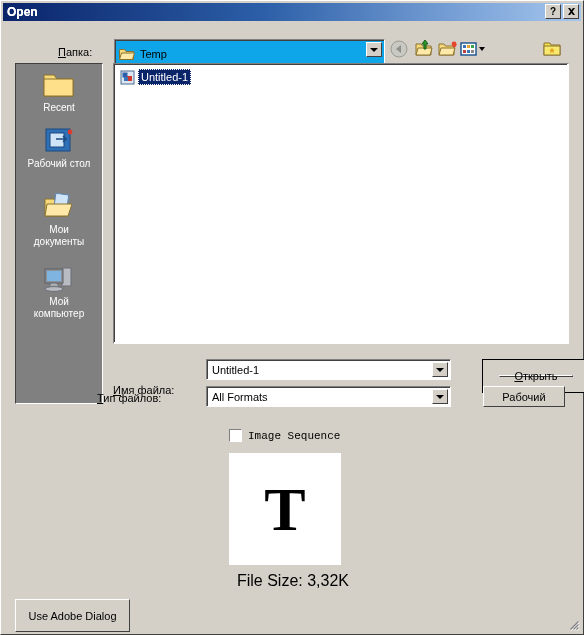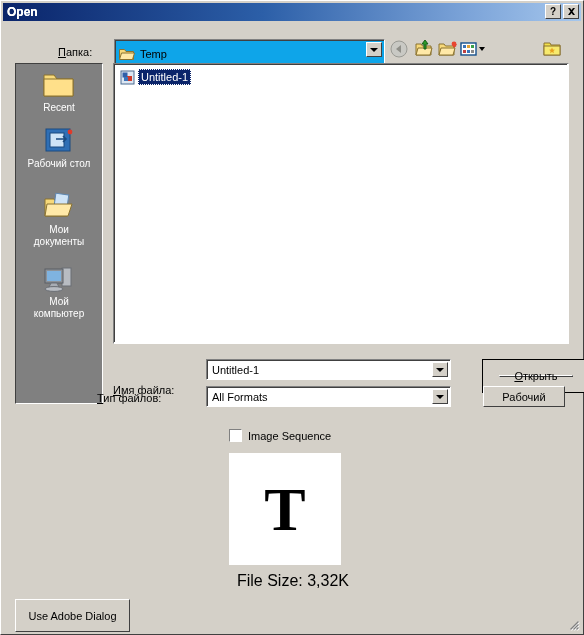--- a/index.html
+++ b/index.html
@@ -169,21 +169,21 @@
     border-left: 1px solid #ffffff;
     border-right: 1px solid #404040;
     border-bottom: 1px solid #404040;
     box-sizing: border-box;
     display: flex; align-items: center; justify-content: center;
     font-size: 11px; color: #000;
   }
   
   #seq-row {
     position: absolute; left: 228px; top: 428px;
-    display: flex; align-items: center;
+    display: flex; align-items: center; font-family: Liberation Mono, monospace;
   }
   .chkbox {
     width: 13px; height: 13px; background: #ffffff;
     border-top: 1px solid #808080;
     border-left: 1px solid #808080;
     border-right: 1px solid #ffffff;
     border-bottom: 1px solid #ffffff;
     box-sizing: border-box;
   }
   #seq-label { font-size: 11px; color: #000; margin-left: 6px; }

